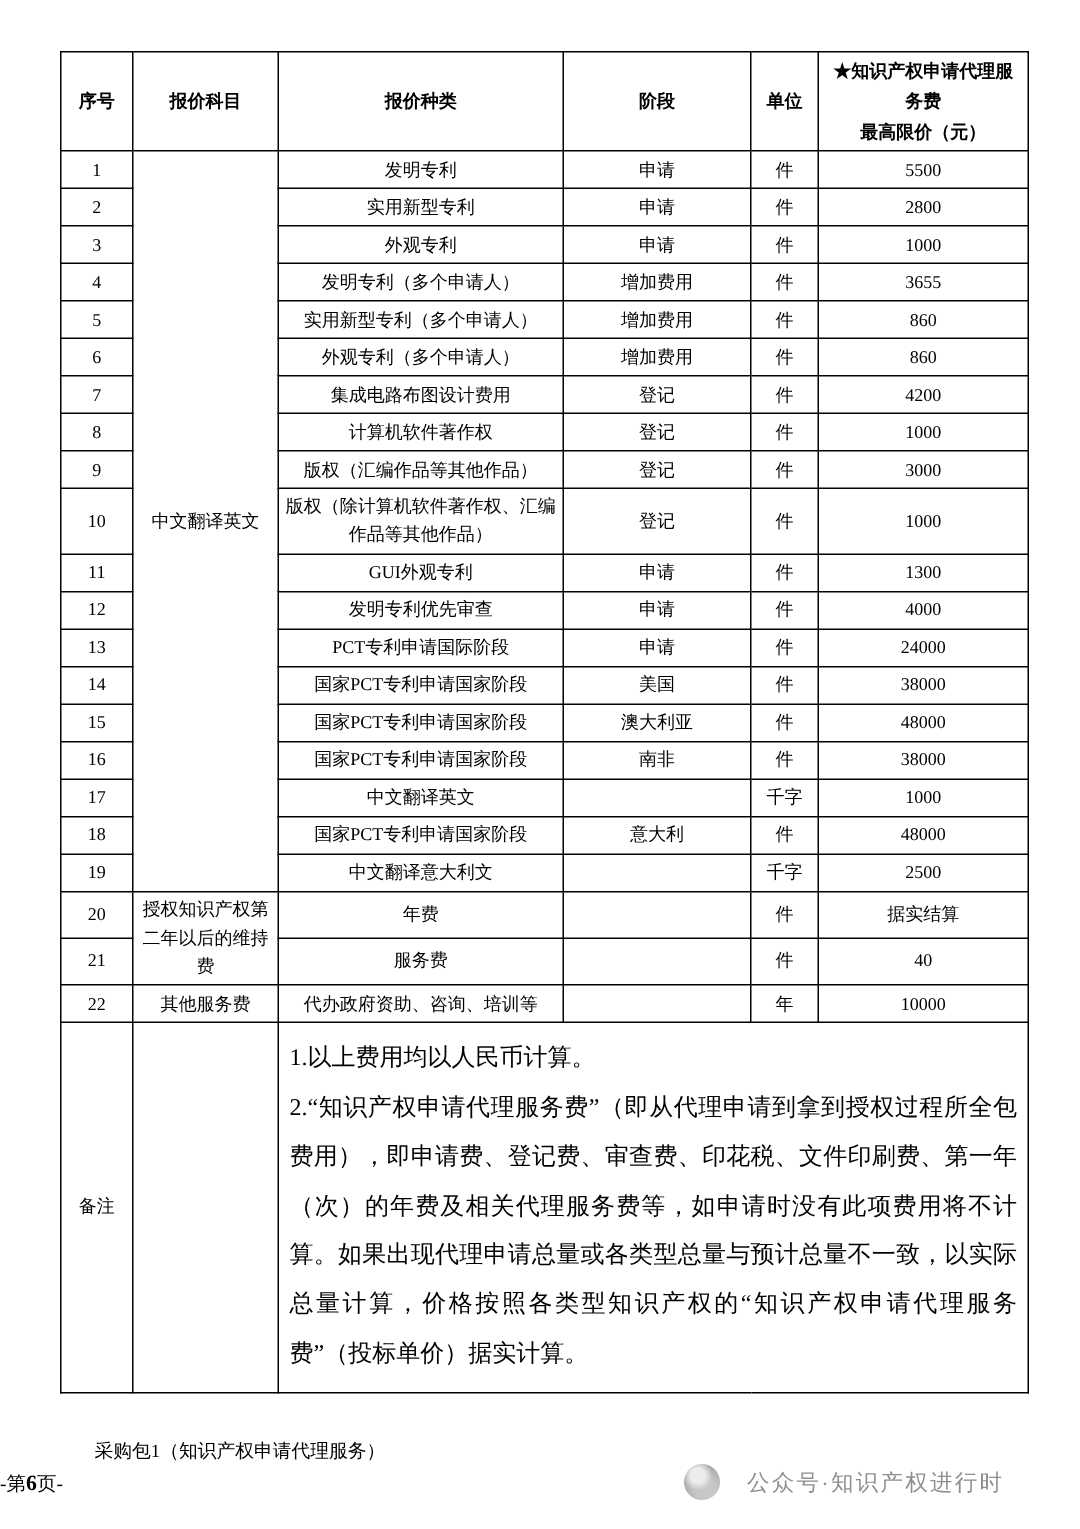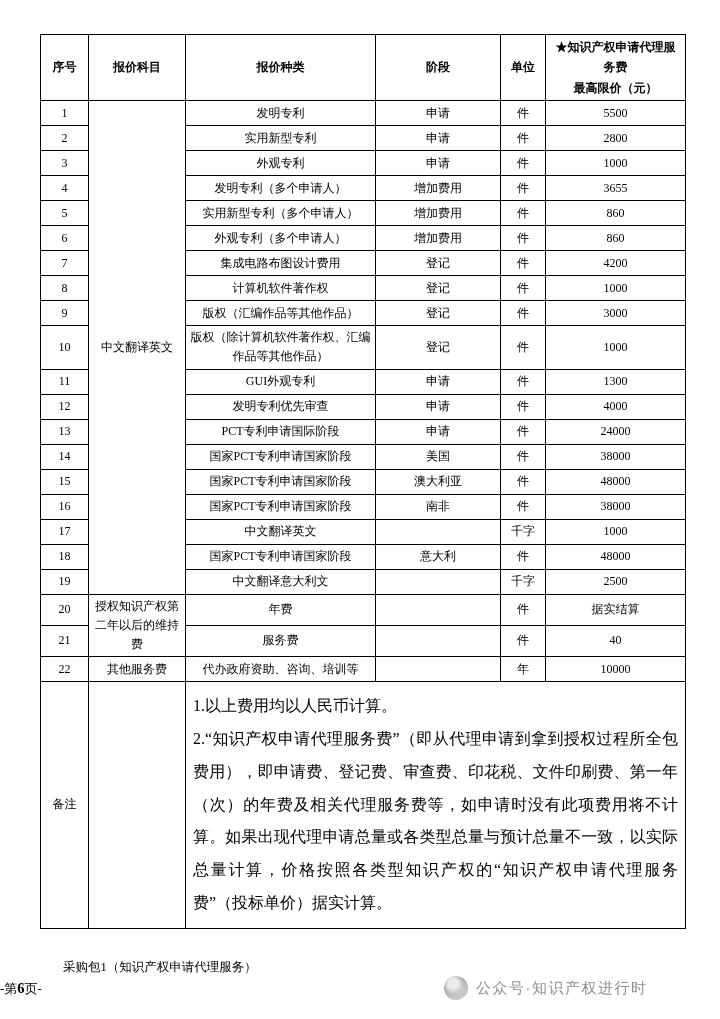--- a/index.html
+++ b/index.html
@@ -51,22 +51,22 @@
     font-size:13.5px;
     font-weight:bold;
   }
   .footer { position:absolute; left:0; top:974px; width:720px; height:32px; }
   .page-num {
     position:absolute; left:0; top:6px; width:100%;
     text-align:left; font-size:13px; color:#000;
   }
   .page-num b { font-size:14.5px; }
   .account {
-    position:absolute; left:444px; top:2px;
-    display:flex; align-items:center; gap:8px;
+    position:absolute; left:456px; top:2px;
+    display:flex; align-items:center; gap:18px;
   }
   .logo {
     width:24px; height:24px; border-radius:50%;
     background:
       radial-gradient(circle at 38% 32%, #ececec 0 22%, rgba(236,236,236,0) 45%),
       radial-gradient(circle at 60% 70%, #c7c7c7 0 30%, #a9a9a9 70%, #cfcfcf 100%);
     flex:0 0 auto;
   }
   .account-text {
     color:#8f8f8f;

